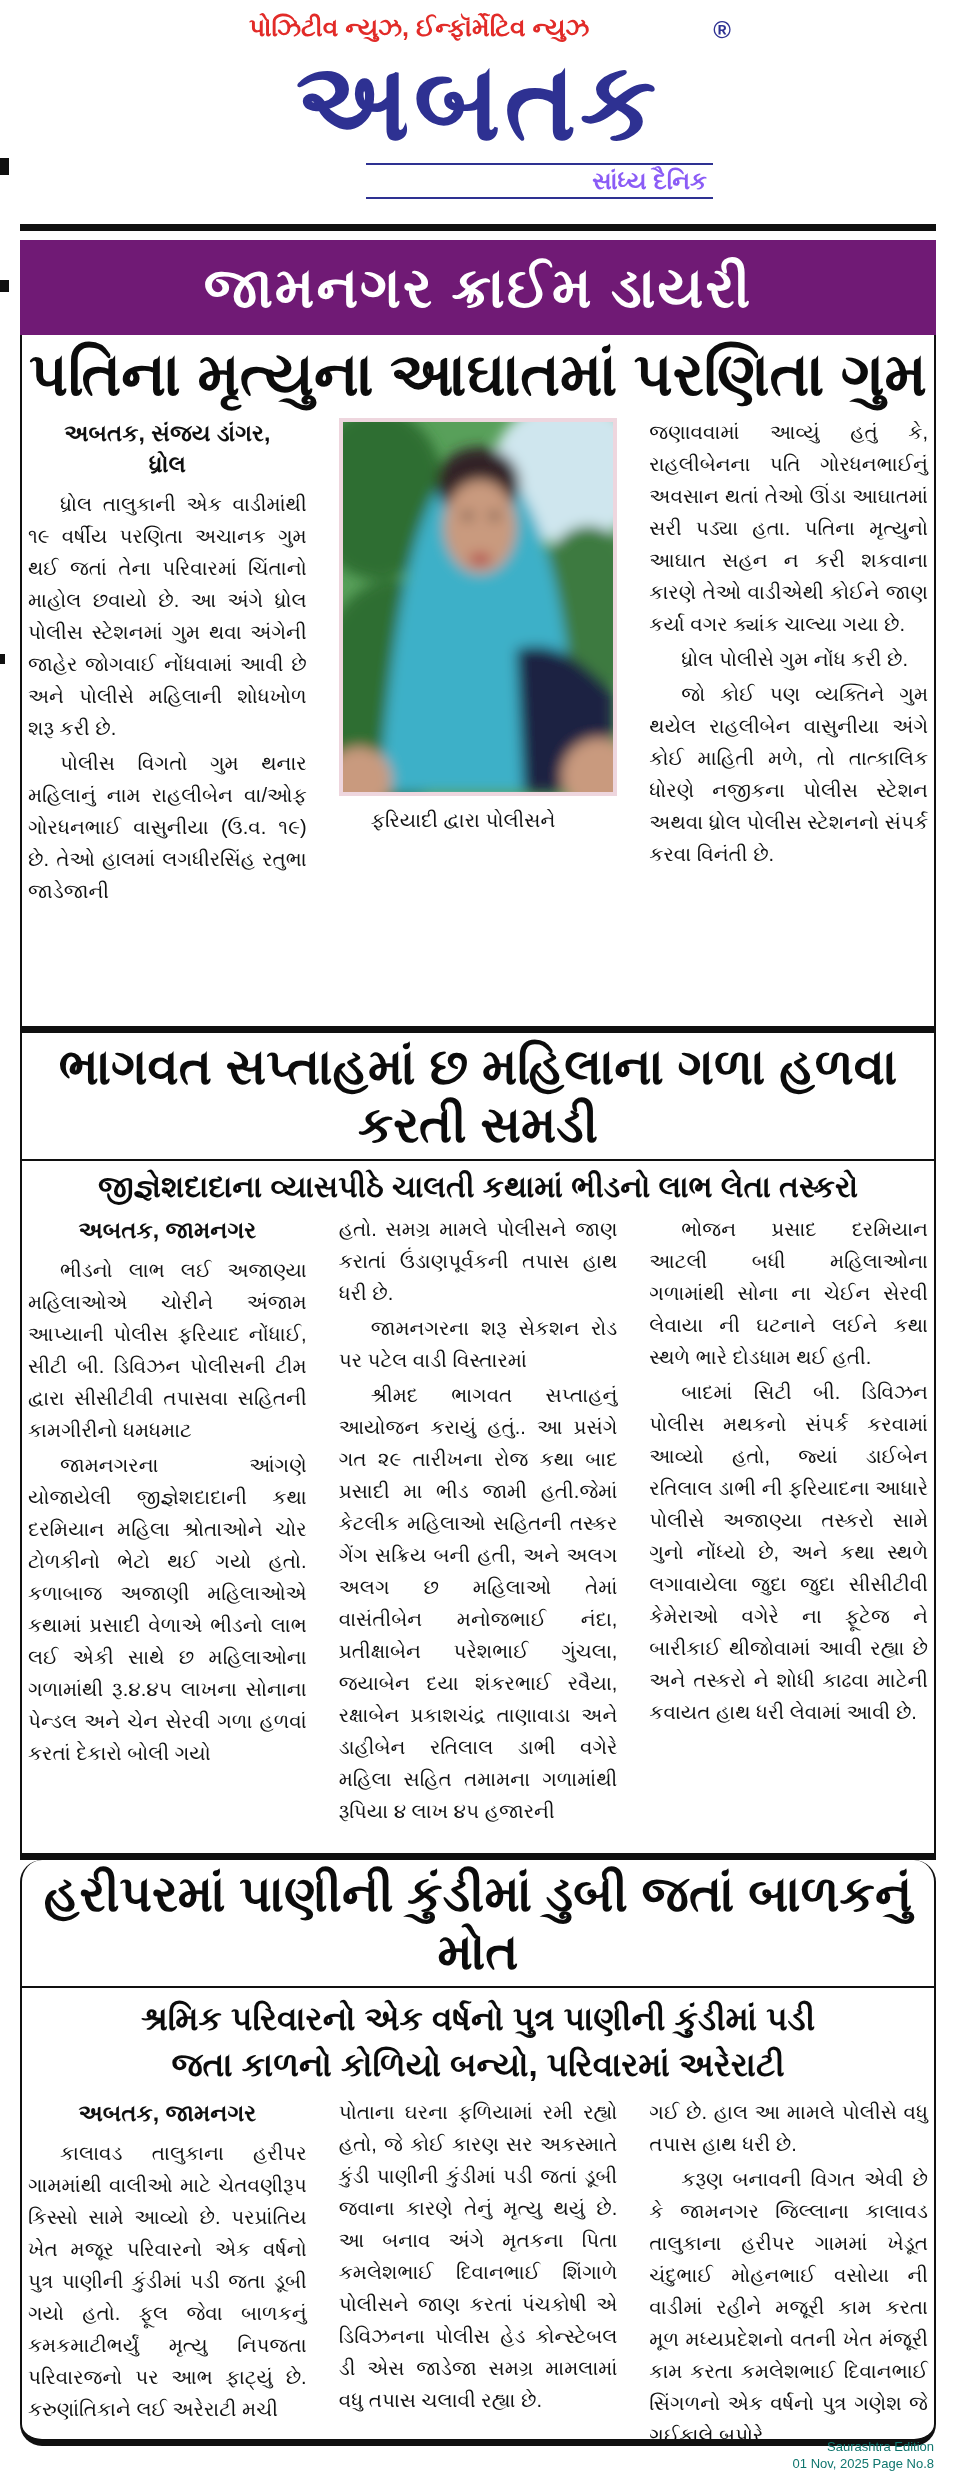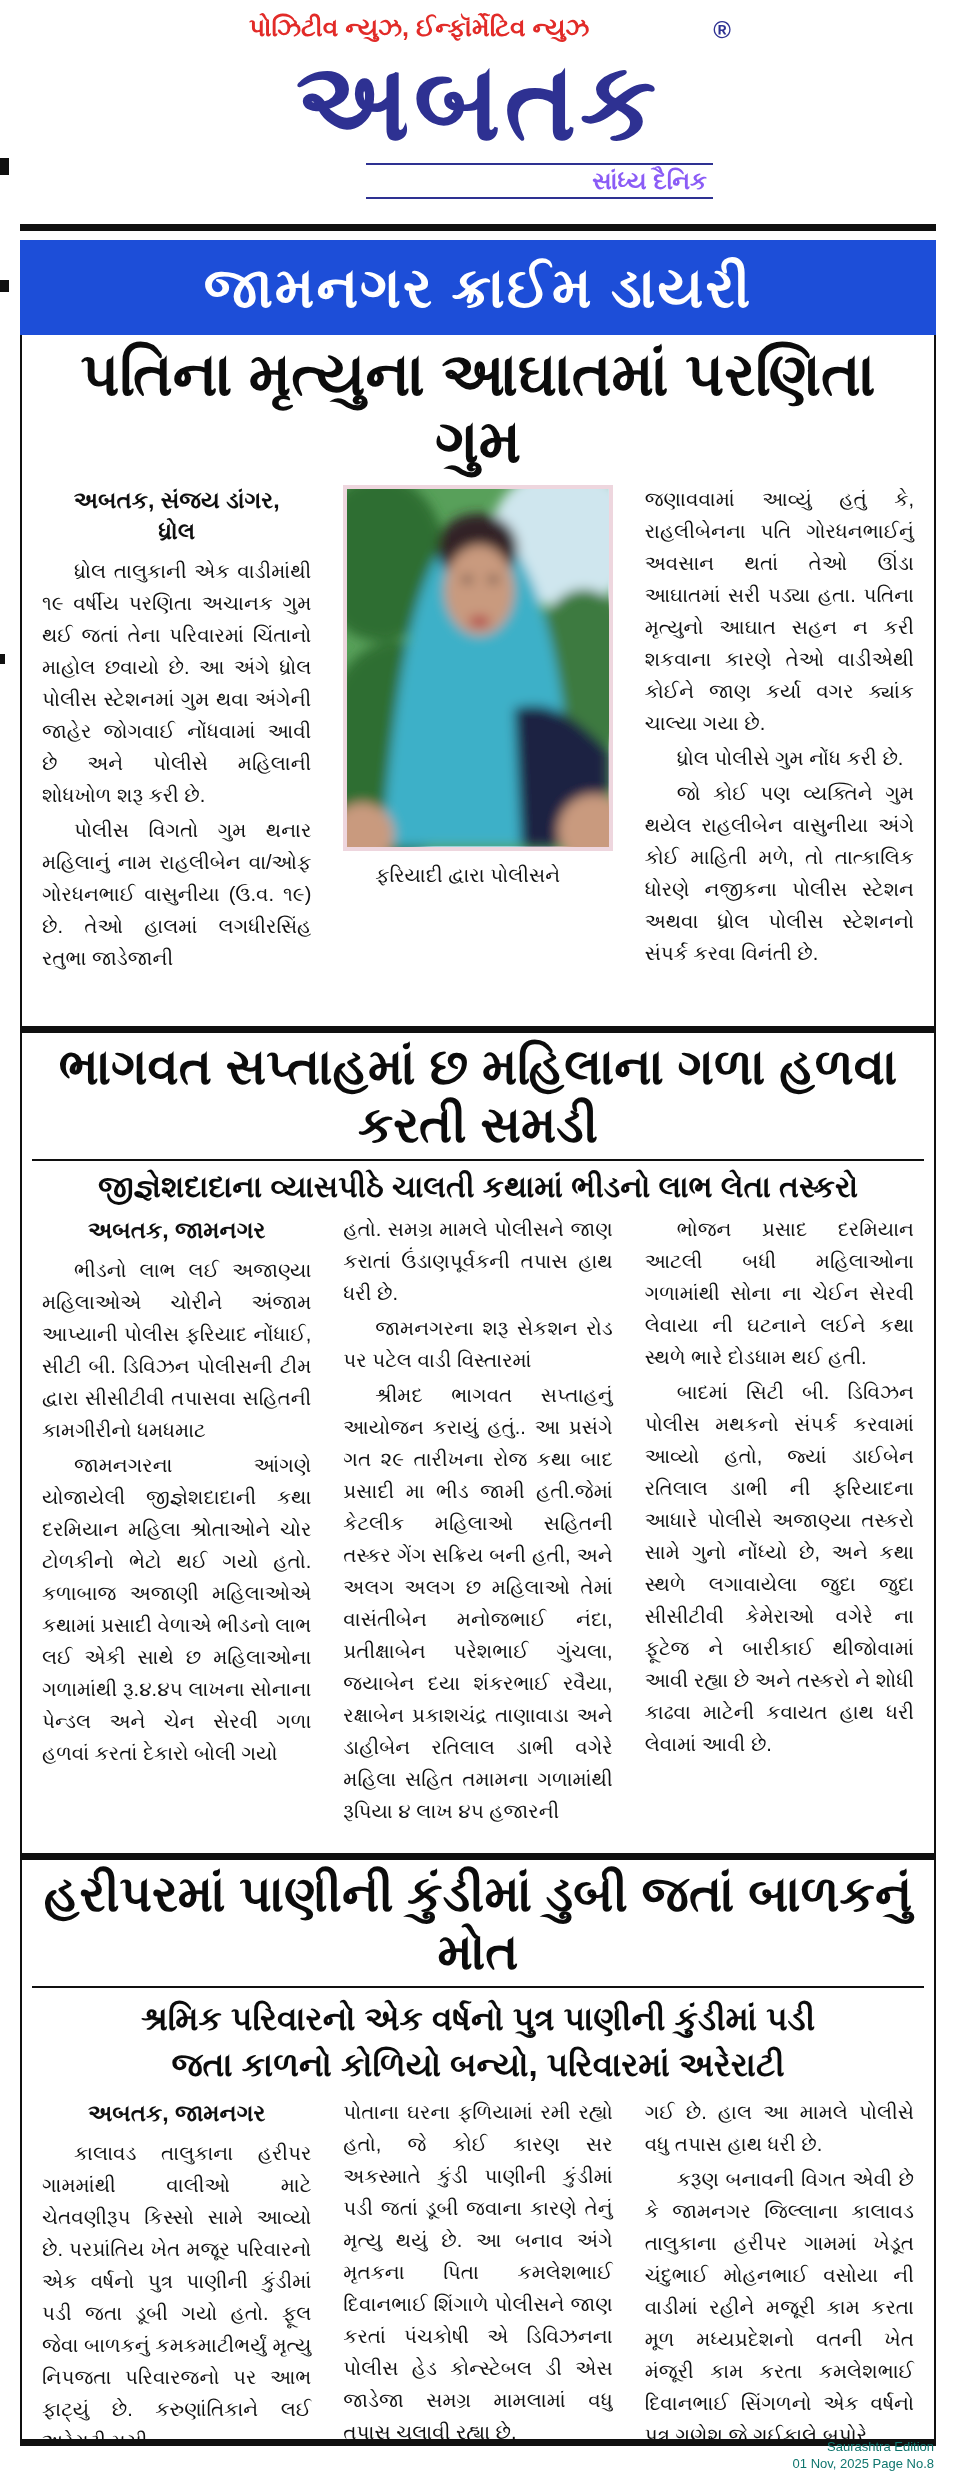--- a/index.html
+++ b/index.html
@@ -15,30 +15,30 @@
   .masthead{position:relative;width:470px;margin:0 auto;padding-top:12px;height:206px;text-align:center;}
   .tagline{color:#e22b28;font-weight:bold;font-size:25px;text-align:left;padding-left:6px;line-height:1.2;}
   .rmark{position:absolute;right:-18px;top:16px;color:#2e3192;font-size:24px;font-weight:bold;}
   .logo{color:#2e3192;font-weight:900;font-size:108px;line-height:1.12;letter-spacing:4px;
         font-family:"DejaVu Sans","Liberation Sans",sans-serif;}
   .subtitle-row{border-top:2px solid #2e3192;border-bottom:2px solid #2e3192;width:335px;
         margin-left:auto;text-align:right;padding:2px 6px;}
   .subtitle{color:#8b5cf6;font-weight:bold;font-size:24px;}
 
   .thin-rule{height:7px;background:#101010;margin:6px 20px 9px;}
-  .section-banner{background:#1d4ed8;margin:0 20px;height:95px;display:flex;align-items:center;justify-content:center;}
+  .section-banner{background:#701a75;margin:0 20px;height:95px;display:flex;align-items:center;justify-content:center;}
   .section-banner span{color:#ffffff;font-weight:900;font-size:56px;letter-spacing:2px;}
 
   
   .article{margin:0 20px;border-left:2px solid #101010;border-right:2px solid #101010;
-           border-bottom:7px solid #101010;padding:4px 20px 6px;box-sizing:border-box;
+           border-bottom:7px solid #101010;padding:4px 6px 6px;box-sizing:border-box;
            overflow:hidden;background:#fff;}
   .a1{height:698px;}
   .a2{height:827px;}
-  .a3{height:586px;}
+  .a3{height:586px;border-radius:22px;}
   .headline{text-align:center;font-weight:900;margin:2px 0 0;color:#0c0c0c;}
   .h1size{font-size:60px;line-height:1.12;}
   .h23size{font-size:50px;line-height:1.15;text-align:center;}
   .subhead-rule{height:2px;background:#101010;margin:5px -10px 0;}
   .subhead{text-align:center;font-weight:800;margin:8px 0 4px;color:#0c0c0c;}
   .a2 .subhead{font-size:30px;line-height:1.2;}
   .a3 .subhead{font-size:33px;line-height:1.4;padding:0 86px;}
 
   .cols{display:flex;gap:32px;margin-top:8px;}
   .col{flex:1;min-width:0;font-size:20px;line-height:1.6;text-align:justify;}

